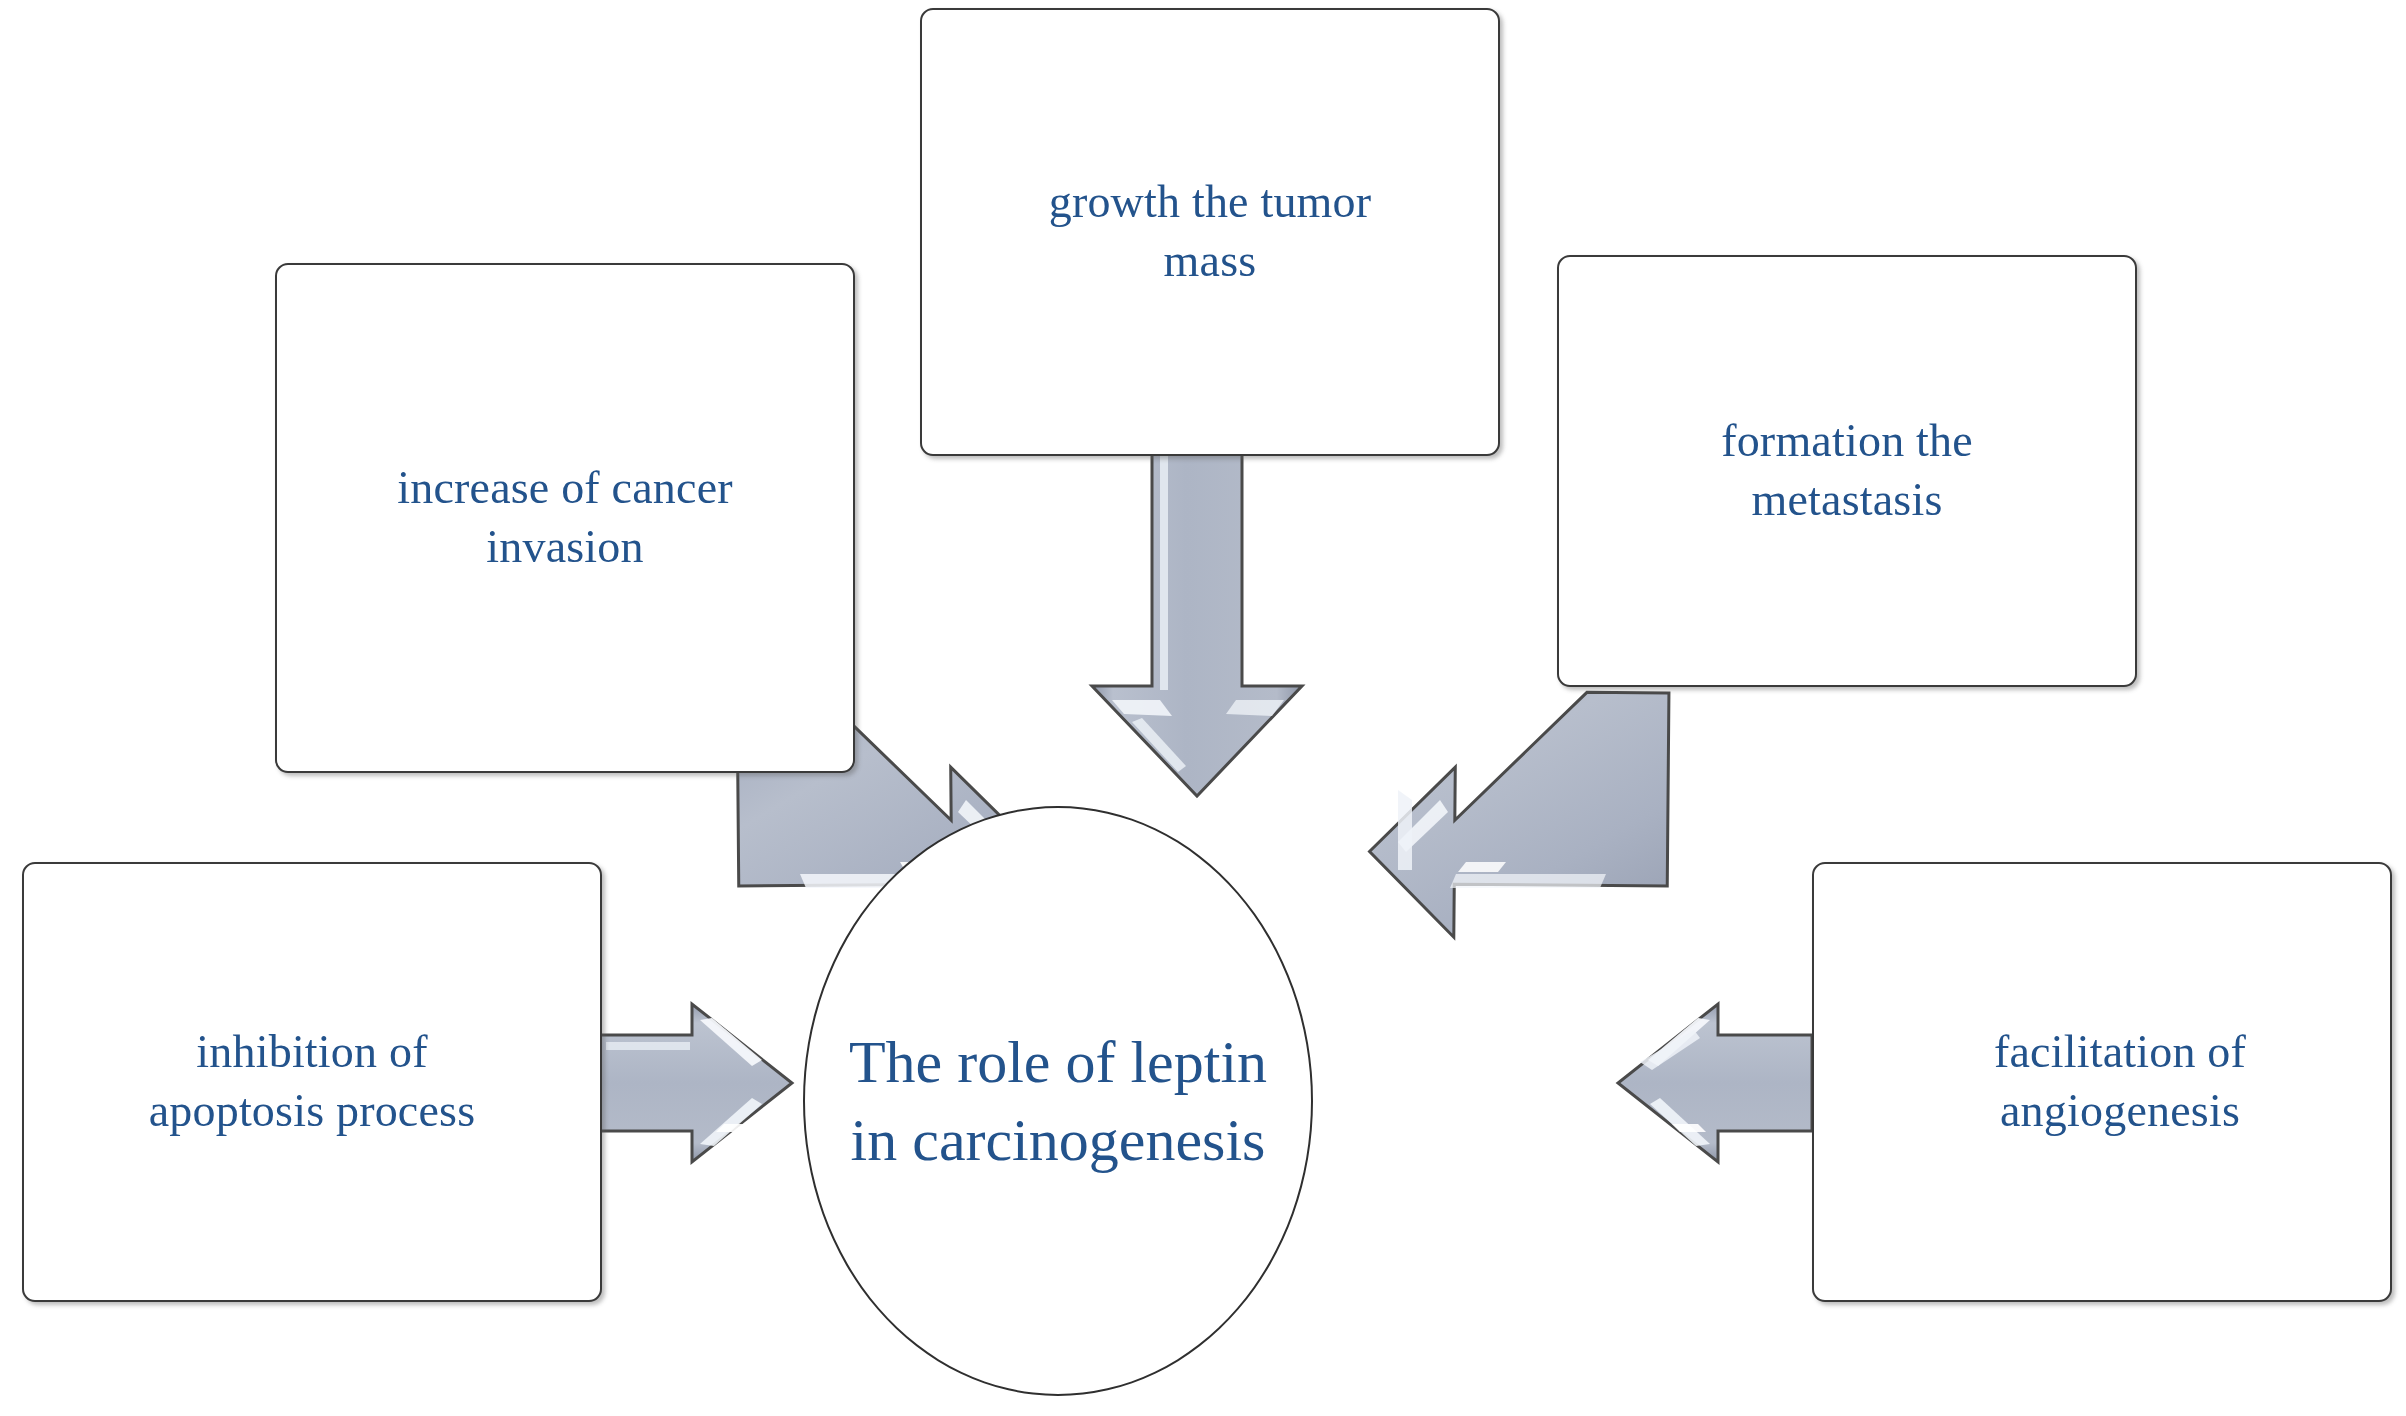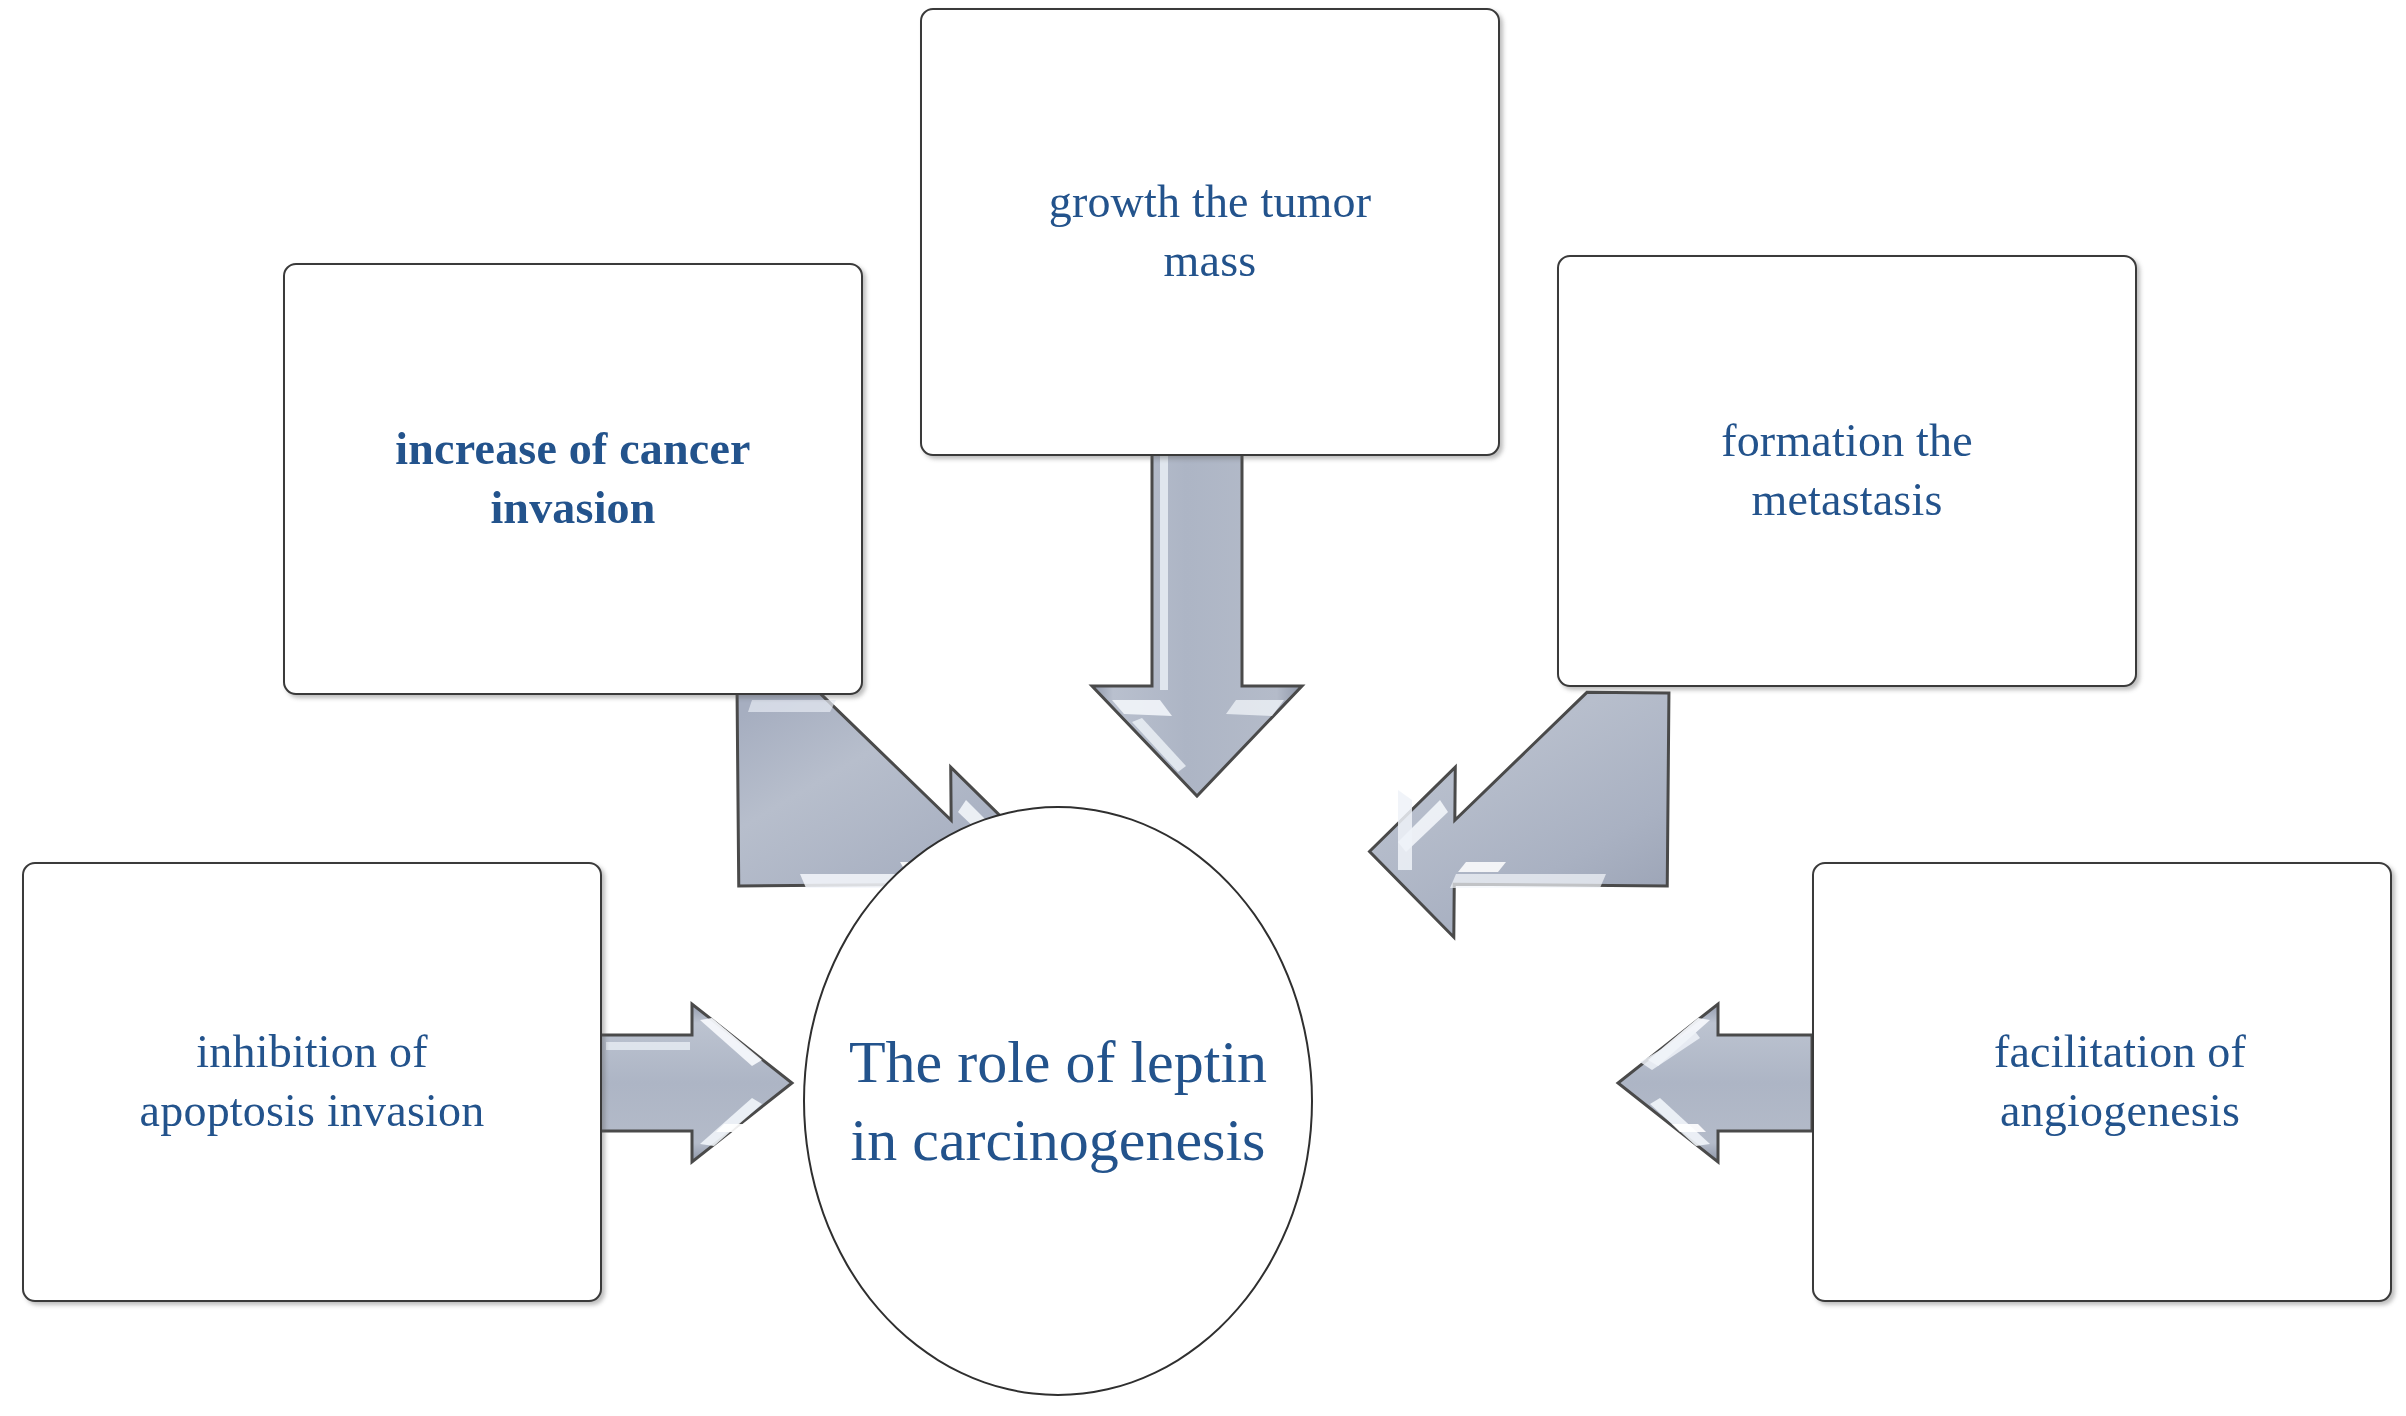--- a/index.html
+++ b/index.html
@@ -35,21 +35,21 @@
     box-shadow: 3px 3px 4px rgba(90,90,90,0.40);
     z-index: 5;
   }
   .node-label {
     display: block;
     padding: 0 22px;
     white-space: pre-line;
   }
 
   #node-growth        { left: 920px;  top: 8px;    width: 580px;  height: 448px; }
-  #node-invasion      { left: 283px;  top: 263px;  width: 580px;  height: 432px; font-weight: bold; }
+  #node-invasion      { left: 275px;  top: 263px;  width: 580px;  height: 510px; }
   #node-metastasis    { left: 1557px; top: 255px;  width: 580px;  height: 432px; font-family: Liberation Serif, serif; }
   #node-apoptosis     { left: 22px;   top: 862px;  width: 580px;  height: 440px; }
   #node-angiogenesis  { left: 1812px; top: 862px;  width: 580px;  height: 440px; padding-left: 36px; }
 
   
   #node-center {
     position: absolute;
     left: 803px;
     top: 806px;
     width: 510px;
@@ -160,21 +160,21 @@
 invasion</span>
   </div>
 
   <div class="node" id="node-metastasis">
     <span class="node-label">formation the
 metastasis</span>
   </div>
 
   <div class="node" id="node-apoptosis">
     <span class="node-label">inhibition of
-apoptosis invasion</span>
+apoptosis process</span>
   </div>
 
   <div class="node" id="node-angiogenesis">
     <span class="node-label">facilitation of
 angiogenesis</span>
   </div>
 
   <div id="node-center">
     <span class="node-label">The role of leptin in carcinogenesis</span>
   </div>

